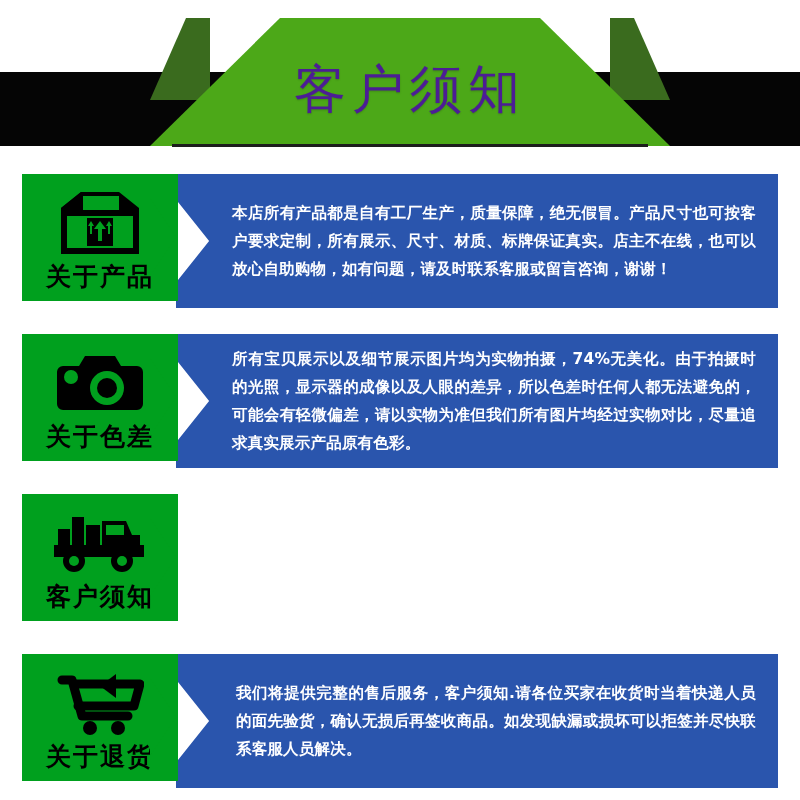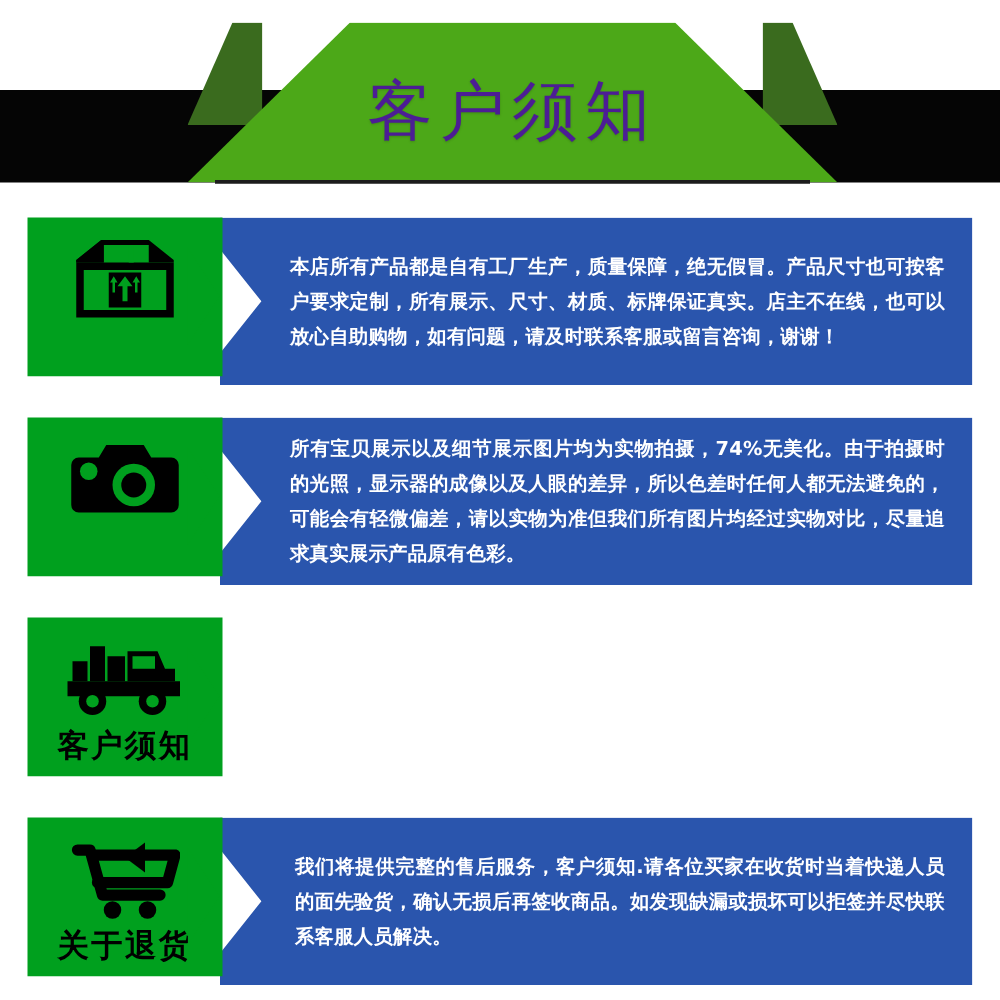--- a/index.html
+++ b/index.html
@@ -136,37 +136,39 @@
             <path d="M4 20 L24 4 L62 4 L82 20 L82 22 L62 22 L62 8 L26 8 L26 22 L4 22 Z"></path>
             <path d="M4 22 L4 66 L82 66 L82 22 Z M10 28 L76 28 L76 60 L10 60 Z"></path>
             <rect x="30" y="30" width="26" height="28"></rect>
             <path d="M43 33 L37 41 L41 41 L41 53 L45 53 L45 41 L49 41 Z" fill="#00a01e"></path>
             <path d="M34 33 L31 38 L33 38 L33 46 L35 46 L35 38 L37 38 Z" fill="#00a01e"></path>
             <path d="M52 33 L49 38 L51 38 L51 46 L53 46 L53 38 L55 38 Z" fill="#00a01e"></path>
             <path d="M24 4 L26 8 L26 22 L4 22 L4 20 Z" opacity="0.85"></path>
             <path d="M46 8 L46 22 L50 22 L50 8 Z" fill="#00a01e"></path>
           </svg>
         </div>
+        <div class="icon-label">关于产品</div>
       </div>
       <div class="arrow"></div>
       <div class="text-panel">
         <div class="panel-text">本店所有产品都是自有工厂生产，质量保障，绝无假冒。产品尺寸也可按客户要求定制，所有展示、尺寸、材质、标牌保证真实。店主不在线，也可以放心自助购物，如有问题，请及时联系客服或留言咨询，谢谢！</div>
       </div>
     </div>
 
     <div class="row row-2">
       <div class="icon-card">
         <div class="icon-glyph">
           <svg width="90" height="66" viewBox="0 0 90 66" fill="#000">
             <path d="M30 6 L60 6 L66 16 L82 16 A6 6 0 0 1 88 22 L88 54 A6 6 0 0 1 82 60 L8 60 A6 6 0 0 1 2 54 L2 22 A6 6 0 0 1 8 16 L24 16 Z"></path>
             <circle cx="52" cy="38" r="17" fill="#00a01e"></circle>
             <circle cx="52" cy="38" r="10" fill="#000"></circle>
             <circle cx="16" cy="27" r="7" fill="#00a01e"></circle>
           </svg>
         </div>
+        <div class="icon-label">关于色差</div>
       </div>
       <div class="arrow"></div>
       <div class="text-panel">
         <div class="panel-text">所有宝贝展示以及细节展示图片均为实物拍摄，74%无美化。由于拍摄时的光照，显示器的成像以及人眼的差异，所以色差时任何人都无法避免的，可能会有轻微偏差，请以实物为准但我们所有图片均经过实物对比，尽量追求真实展示产品原有色彩。</div>
       </div>
     </div>
 
     <div class="row row-3">
       <div class="icon-card">
         <div class="icon-glyph">

